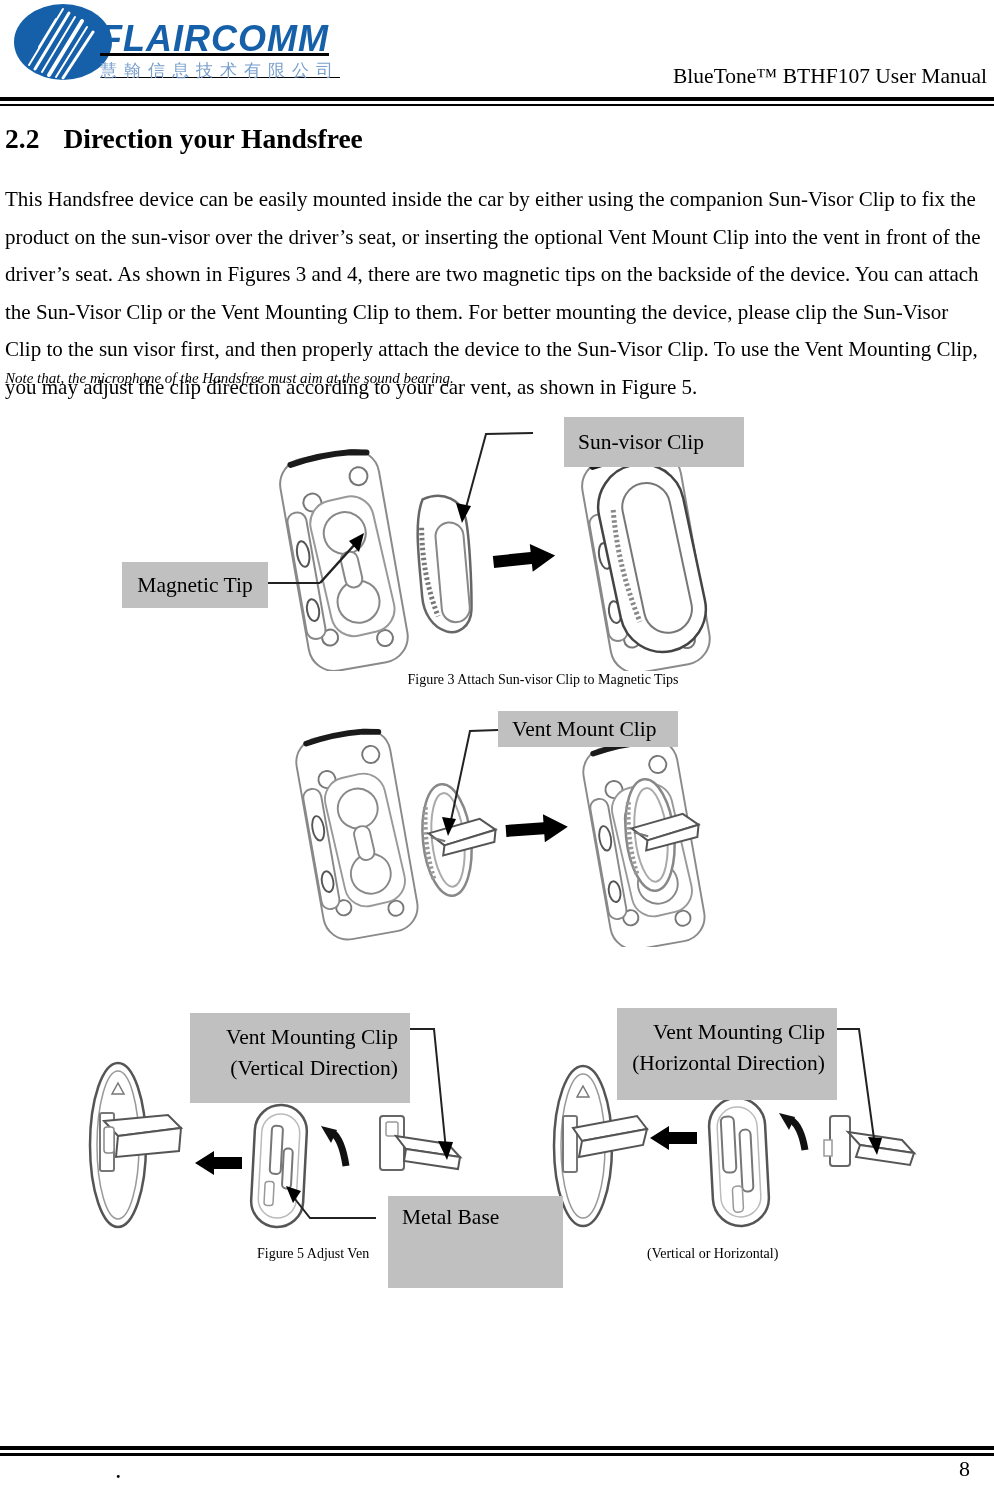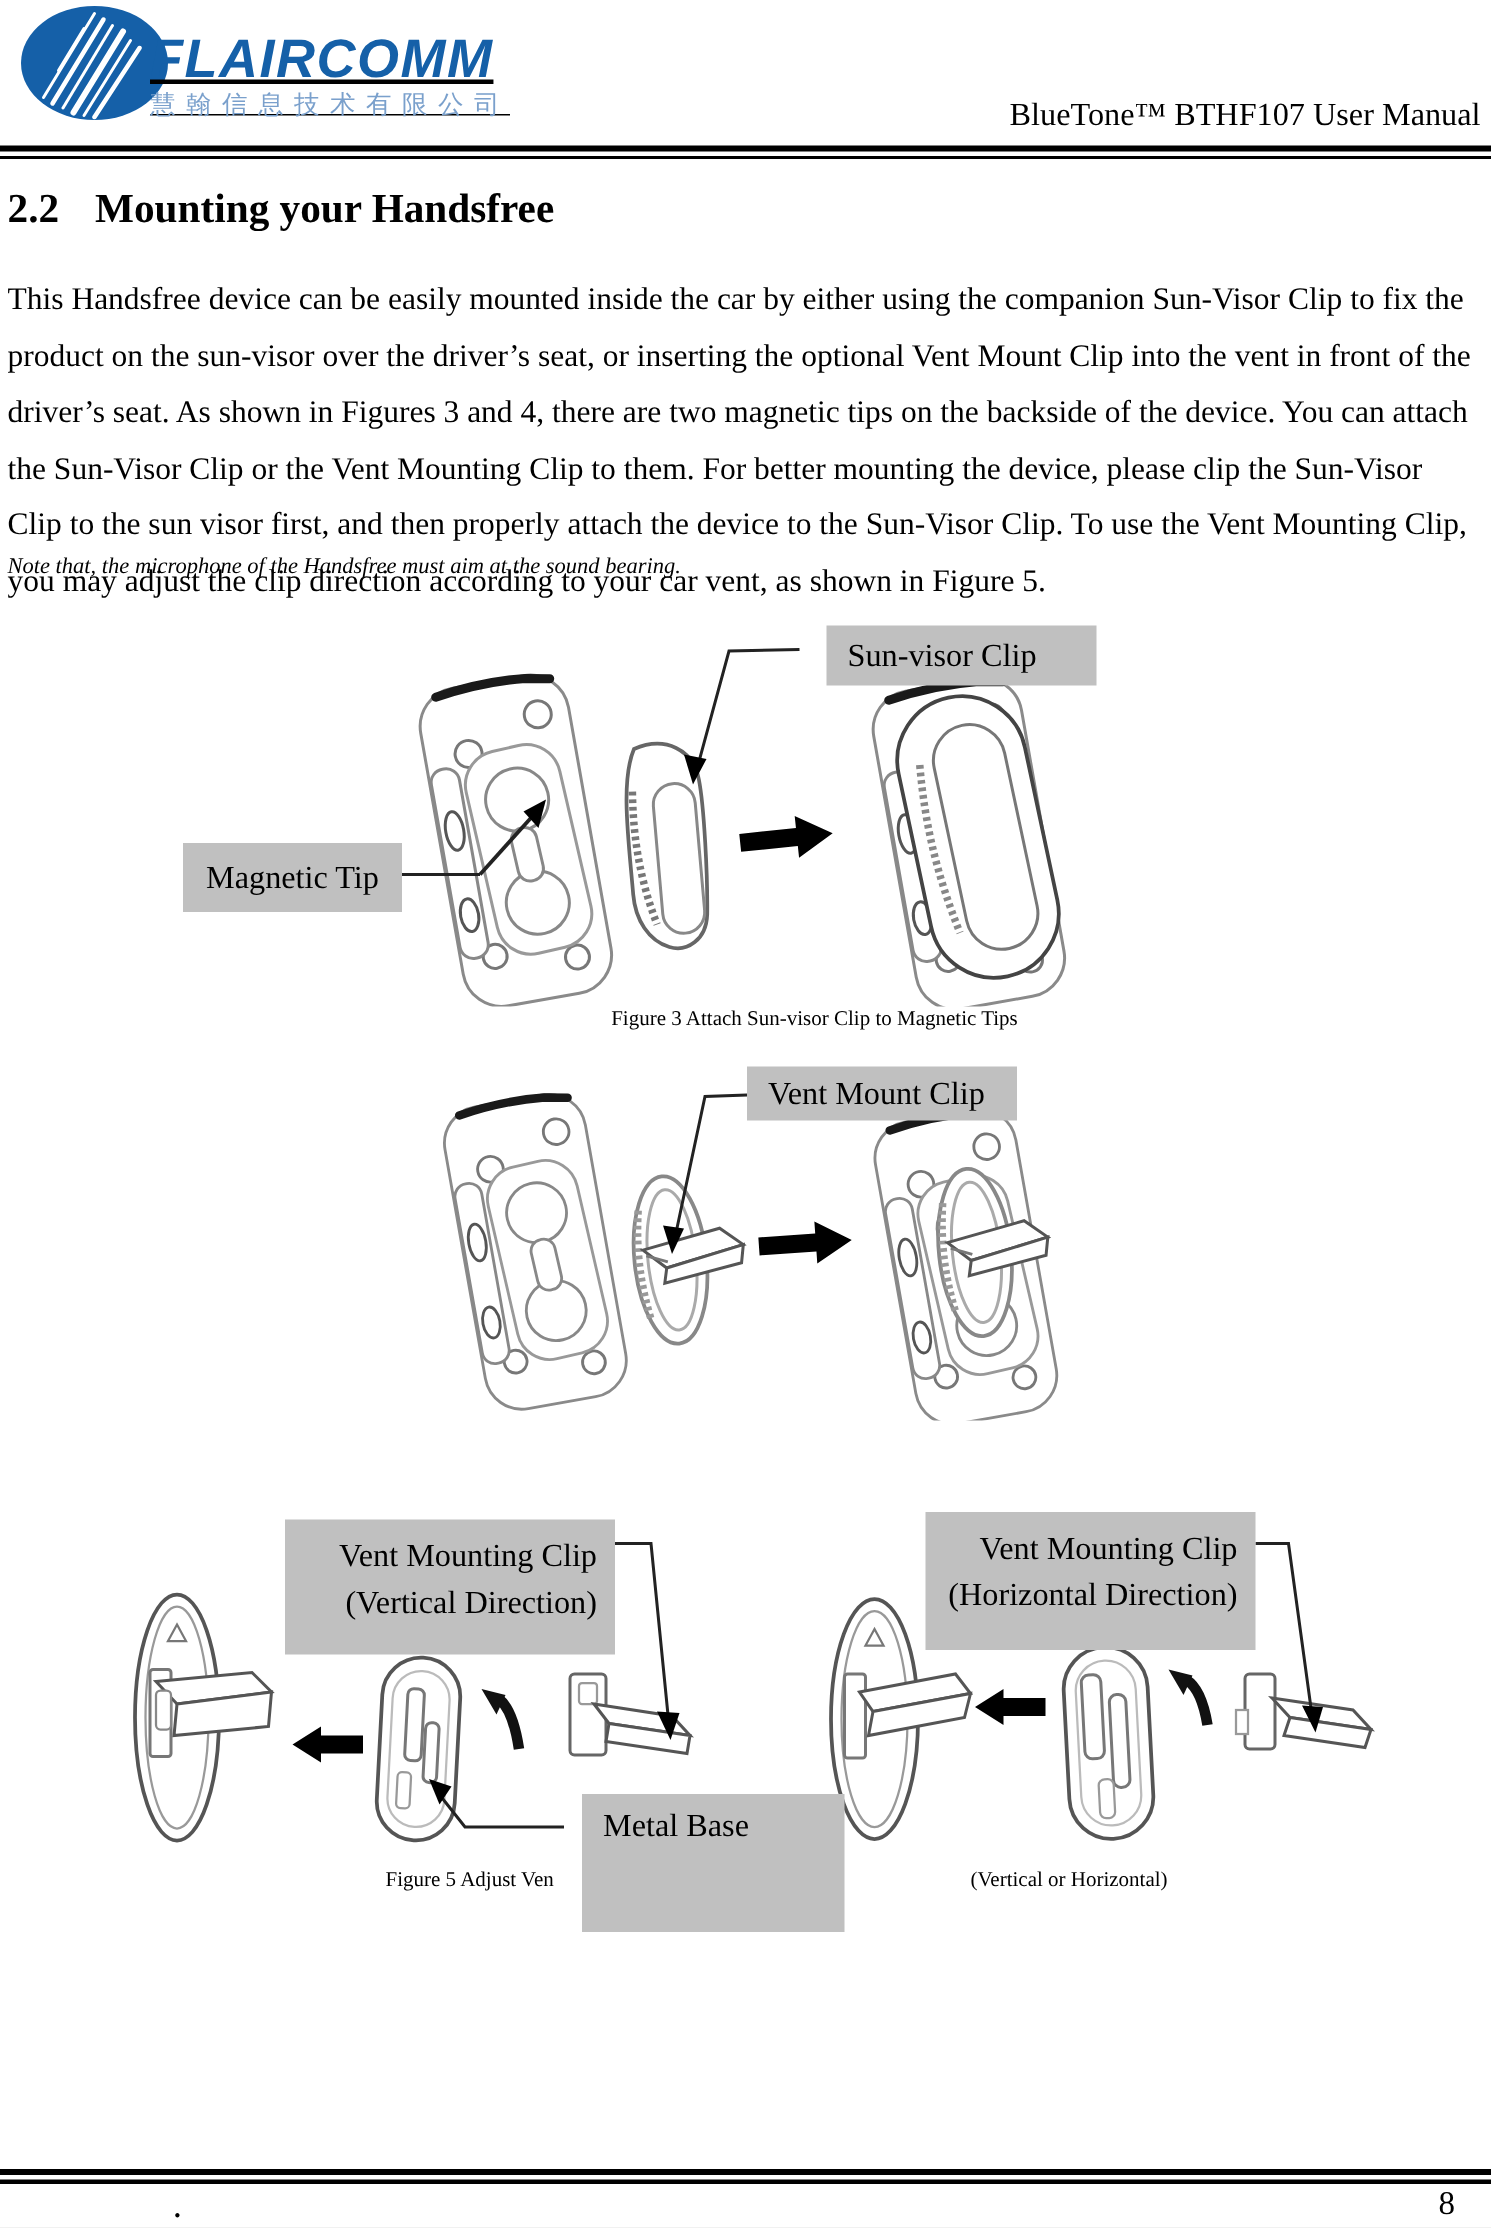--- a/index.html
+++ b/index.html
@@ -117,40 +117,40 @@
   </svg>
   <div class="brand-block">
     <div class="brand">FLAIRCOMM</div>
     <div class="chinese">慧翰信息技术有限公司</div>
   </div>
   <div class="manual-title">BlueTone™ BTHF107 User Manual</div>
   <div class="rule rule-h1"></div>
   <div class="rule rule-h2"></div>
 
   <div class="section-heading">
-    <span class="num">2.2</span><span>Mounting your Handsfree</span>
+    <span class="num">2.2</span><span>Direction your Handsfree</span>
   </div>
   <div class="body-par">This Handsfree device can be easily mounted inside the car by either using the companion Sun-Visor Clip to fix the product on the sun-visor over the driver’s seat, or inserting the optional Vent Mount Clip into the vent in front of the driver’s seat. As shown in Figures 3 and 4, there are two magnetic tips on the backside of the device. You can attach the Sun-Visor Clip or the Vent Mounting Clip to them. For better mounting the device, please clip the Sun-Visor Clip to the sun visor first, and then properly attach the device to the Sun-Visor Clip. To use the Vent Mounting Clip, you may adjust the clip direction according to your car vent, as shown in Figure 5.</div>
   <div class="note">Note that, the microphone of the Handsfree must aim at the sound bearing.</div>
 
   <svg class="fig-svg" style="top:415px" width="994" height="256" viewBox="0 0 994 256">
     <use href="#dev" transform="translate(344,146) rotate(-10)"></use>
     <use href="#svclip" transform="translate(444,150) rotate(-8)"></use>
     <use href="#arrow-r" transform="translate(492,133) rotate(-6)"></use>
     <use href="#dev" transform="translate(646,148) rotate(-10)"></use>
     <use href="#loop" transform="translate(652,143) rotate(-12)"></use>
 
     <polyline points="533,18 486,19 464,100" fill="none" stroke="#222" stroke-width="2"></polyline>
     <polygon points="456,88 471,91 462,108" fill="#000"></polygon>
 
     <line x1="268" y1="168" x2="320" y2="168" stroke="#222" stroke-width="2"></line>
     <line x1="320" y1="168" x2="356" y2="128" stroke="#222" stroke-width="2.5"></line>
     <polygon points="364,118 349,126 359,137" fill="#000"></polygon>
   </svg>
-  <div class="callout co-left-pad" style="left:551px;top:417px;width:180px;height:40px">
+  <div class="callout co-left-pad" style="left:564px;top:417px;width:180px;height:50px">
     <span>Sun-visor Clip</span>
   </div>
   <div class="callout co-center" style="left:122px;top:562px;width:146px;height:46px">
     <span>Magnetic Tip</span>
   </div>
   <div class="caption cap-center" style="top:672px">Figure 3 Attach Sun-visor Clip to Magnetic Tips</div>
 
   <svg class="fig-svg" style="top:705px" width="994" height="242" viewBox="0 0 994 242">
     <use href="#dev" transform="translate(357,130) rotate(-10) scale(0.95)"></use>
     <use href="#ring" transform="translate(447,135) rotate(-6)"></use>

